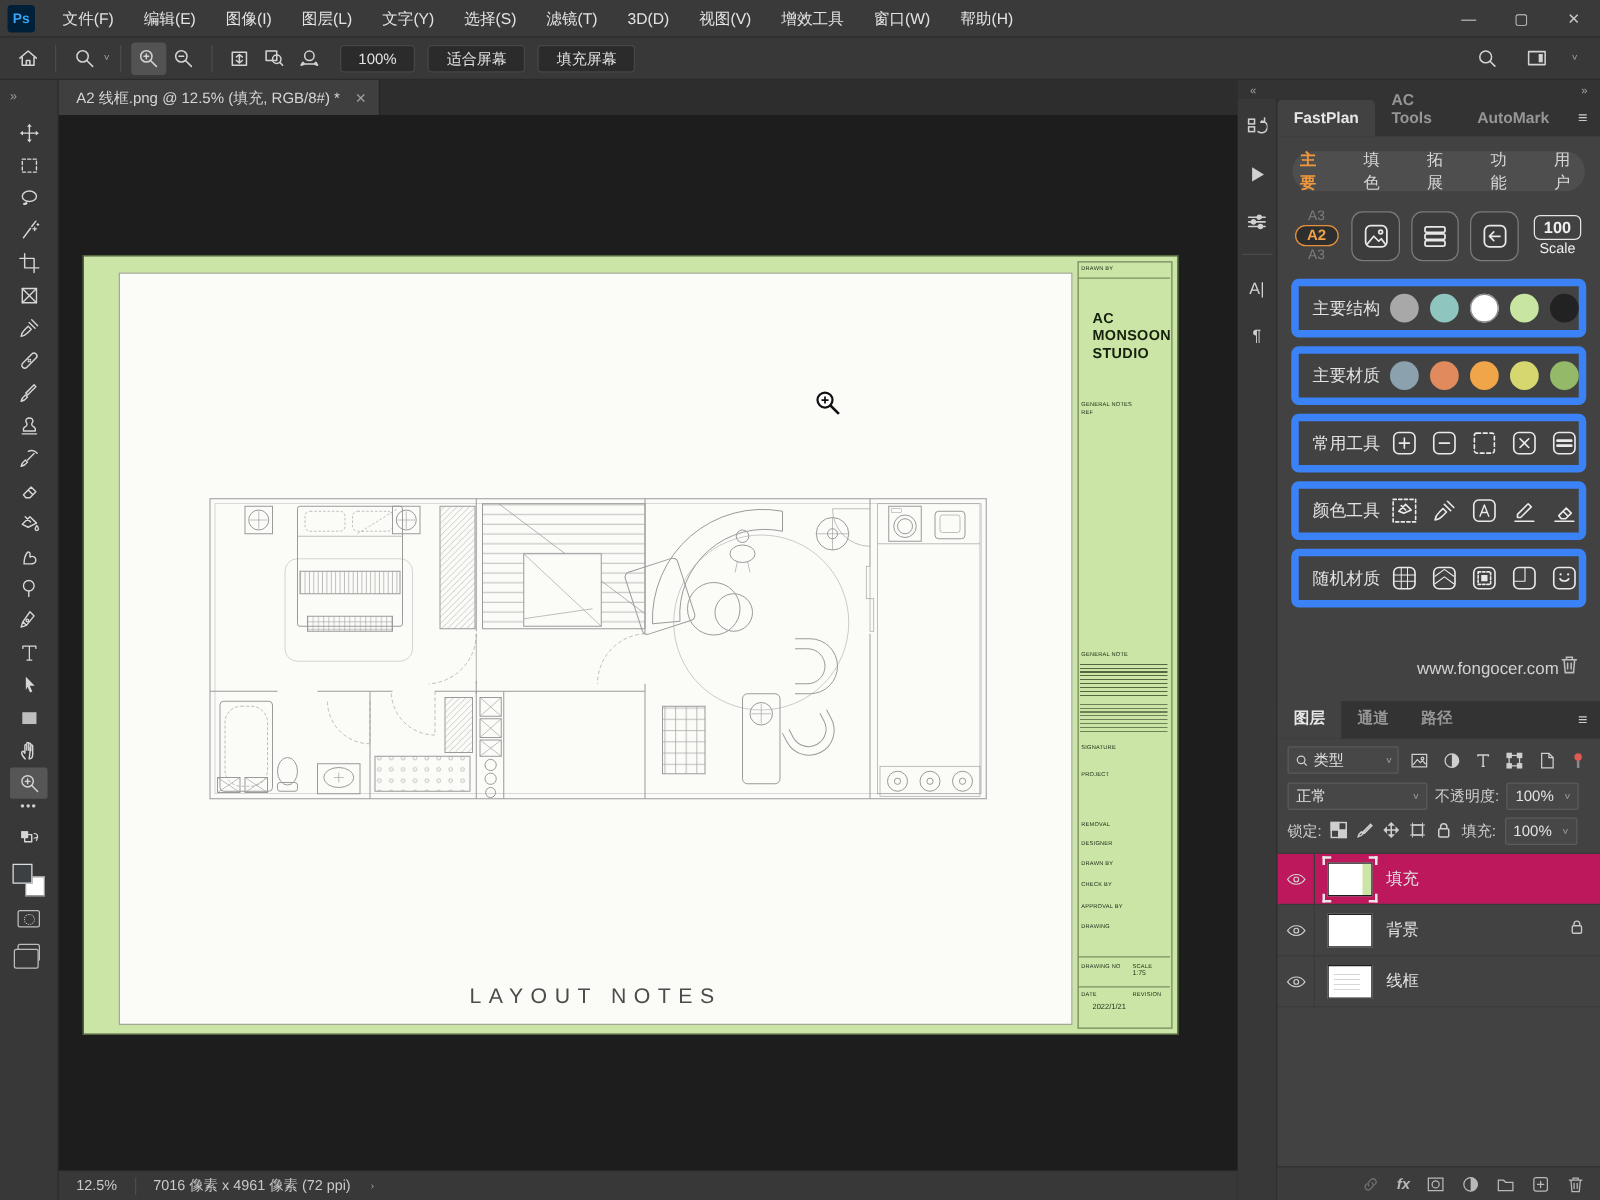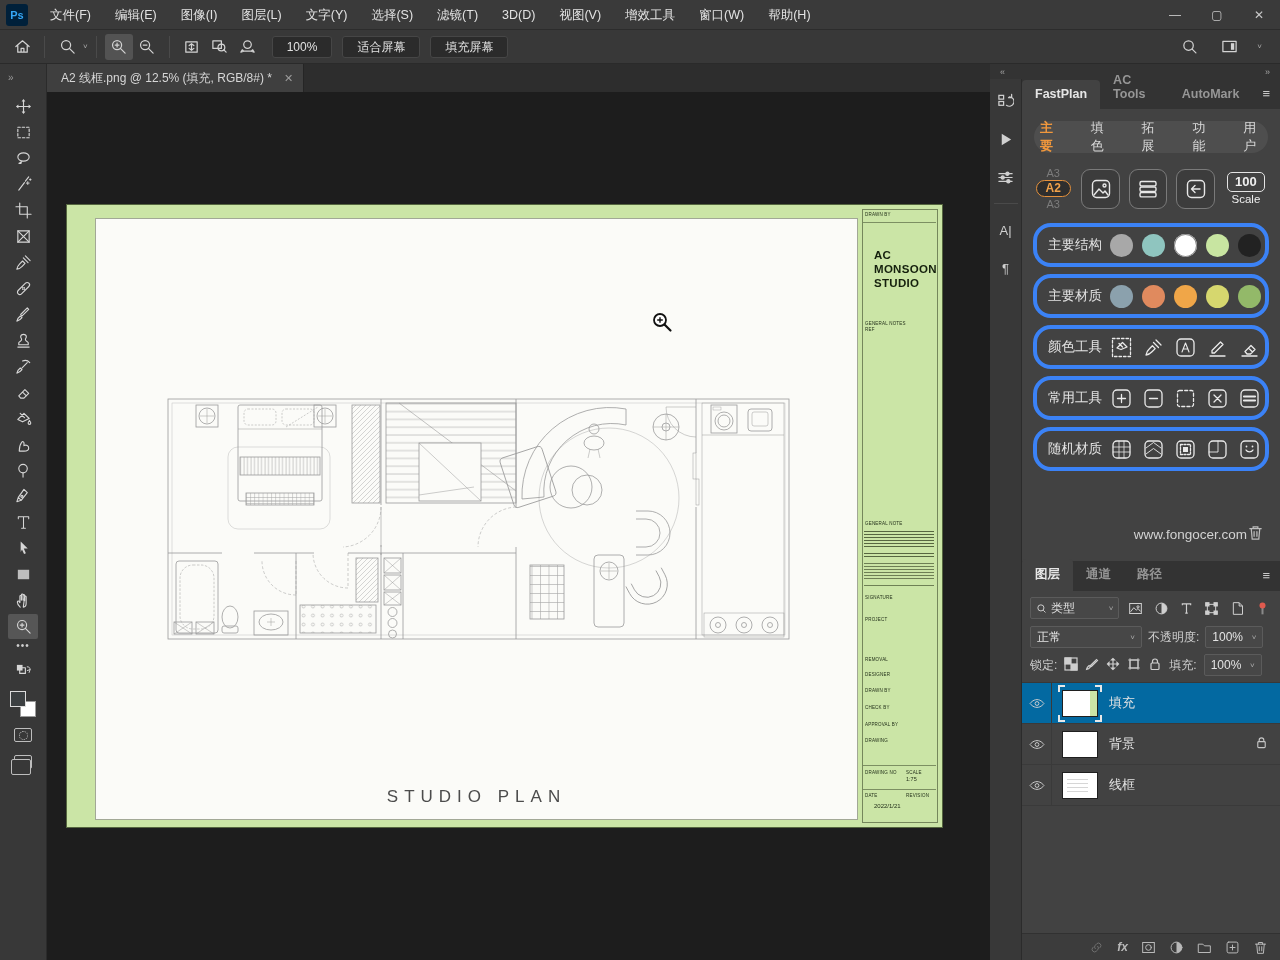--- a/index.html
+++ b/index.html
@@ -101,21 +101,21 @@
   .controlrow{display:flex;align-items:center;gap:9px;margin:10px 12px 6px;}
   .sizesel{display:flex;flex-direction:column;align-items:center;width:40px;font-size:11px;color:#7c7c7c;line-height:1.1;}
   .sizesel .cur{background:#2e2e2e;border:1px solid #e5913c;color:#f0a14a;font-weight:bold;
     border-radius:9px;padding:1px 9px;font-size:12px;margin:1px 0;}
   .tilebtn{width:40px;height:40px;border:1px solid #7a7a7a;border-radius:9px;background:#3c3c3c;
     display:flex;align-items:center;justify-content:center;}
   .tilebtn svg{width:22px;height:22px;stroke:#e8e8e8;fill:none;stroke-width:1.4;stroke-linecap:round;stroke-linejoin:round;}
   .scalebtn{width:46px;height:42px;display:flex;flex-direction:column;align-items:center;justify-content:center;color:#efefef;}
   .scalebtn .num{border:1.5px solid #e4e4e4;border-radius:5px;padding:0 7px;font-size:13px;font-weight:bold;line-height:1.4;}
   .scalebtn .lbl{font-size:11.5px;margin-top:1px;}
-  .grouprow{border:4px solid #3b82f6;border-radius:18px;margin:7px 11px 0;padding:6px 11px;
+  .grouprow{border:6px solid #3b82f6;border-radius:6px;margin:7px 11px 0;padding:6px 11px;
     display:flex;align-items:center;min-height:44px;}
   .grouprow .glabel{font-size:13.5px;color:#e2e2e2;width:62px;flex:none;}
   .gicons{display:flex;align-items:center;gap:9px;margin-left:auto;}
   .swatch{width:23px;height:23px;border-radius:50%;}
   .gi{width:23px;height:23px;display:flex;align-items:center;justify-content:center;}
   .gi svg{width:21px;height:21px;stroke:#eaeaea;fill:none;stroke-width:1.3;stroke-linecap:round;stroke-linejoin:round;}
   .website-row{margin-top:auto;display:flex;align-items:center;padding:12px 16px 16px;}
   .website{flex:1;text-align:right;font-size:13.5px;color:#d2d2d2;}
   .trash svg{width:17px;height:17px;stroke:#bdbdbd;fill:none;stroke-width:1.3;stroke-linecap:round;}
 
@@ -128,21 +128,21 @@
   .fic svg{width:15px;height:15px;stroke:#cfcfcf;fill:none;stroke-width:1.2;}
   .blendrow{display:flex;align-items:center;padding:2px 8px 4px;gap:6px;font-size:12px;color:#cfcfcf;}
   .dd{background:#474747;border:1px solid #5b5b5b;border-radius:2px;height:22px;display:flex;
     align-items:center;padding:0 6px;color:#e3e3e3;}
   .dd .c{margin-left:auto;font-size:8px;color:#aaa;padding-left:6px;}
   .lockrow{display:flex;align-items:center;padding:2px 8px 6px;gap:7px;font-size:12px;color:#cfcfcf;
     border-bottom:1px solid #383838;}
   .lic svg{width:14px;height:14px;stroke:#cfcfcf;fill:none;stroke-width:1.2;}
   .layerlist{flex:1;overflow:hidden;}
   .lrow{height:41px;display:flex;align-items:center;border-bottom:1px solid #3a3a3a;position:relative;}
-  .lrow.sel{background:#0369a1;align-items:center;}
+  .lrow.sel{background:#be185d;align-items:center;}
   .eyebox{width:30px;display:flex;align-items:center;justify-content:center;border-right:1px solid #3a3a3a;align-self:stretch;}
   .eyebox svg{width:16px;height:13px;stroke:#cfcfcf;fill:none;stroke-width:1.1;}
   .thumbwrap{position:relative;width:40px;height:31px;margin:0 9px 0 8px;display:flex;align-items:center;justify-content:center;}
   .thumb{width:36px;height:27px;background:#fff;border:1px solid #1f1f1f;position:relative;overflow:hidden;}
   .thumb .greenedge{position:absolute;right:0;top:0;bottom:0;width:7px;background:#cbe5a6;}
   .thumb .sketch{position:absolute;left:4px;top:6px;right:9px;height:14px;
     background:repeating-linear-gradient(#bbb 0 1px,transparent 1px 4px);opacity:.6;}
   .selcorner{position:absolute;width:7px;height:7px;border:2px solid #e8e8e8;}
   .sc-tl{left:-2px;top:-3px;border-right:none;border-bottom:none;}
   .sc-tr{right:-2px;top:-3px;border-left:none;border-bottom:none;}
@@ -519,21 +519,21 @@
                 <rect x="538" y="218" width="80" height="24" stroke-width=".5"></rect>
                 <circle cx="552" cy="230" r="8"></circle>
                   <circle cx="552" cy="230" r="2.5"></circle>
                 <circle cx="578" cy="230" r="8"></circle>
                   <circle cx="578" cy="230" r="2.5"></circle>
                 <circle cx="604" cy="230" r="8"></circle>
                   <circle cx="604" cy="230" r="2.5"></circle>
               </g>
             </svg>
 
-            <div class="plantitle">STUDIO PLAN</div>
+            <div class="plantitle">LAYOUT NOTES</div>
           </div>
 
           <div class="tstrip">
             <div class="frame"></div>
             <div class="tb en" style="left:7px;top:7px;">DRAWN BY</div>
             <div class="tbhr" style="top:17px;"></div>
             <div class="studio">AC MONSOON STUDIO</div>
             <div class="tb en" style="left:7px;top:116px;">GENERAL NOTES</div>
             <div class="tb en" style="left:7px;top:122px;">REF</div>
             <div class="tb en" style="left:7px;top:316px;">GENERAL NOTE</div>
@@ -558,20 +558,26 @@
           </div>
         </div>
 
         <svg class="cursor" viewBox="0 0 22 22">
           <circle cx="9" cy="9" r="6" fill="rgba(255,255,255,.8)" stroke="#111" stroke-width="1.8"></circle>
           <path d="M13.5 13.5l6 6" stroke="#111" stroke-width="2.2" stroke-linecap="round"></path>
           <path d="M9 6.2v5.6M6.2 9h5.6" stroke="#111" stroke-width="1.4"></path>
         </svg>
       </div>
 
+      <div class="statusbar">
+        <span>12.5%</span>
+        <span class="statussep"></span>
+        <span>7016 像素 x 4961 像素 (72 ppi)</span>
+        <span class="chev">›</span>
+      </div>
     </div>
 
     <div class="rightside">
       <div class="collapserow">
         <span>«</span>
         <span>»</span>
       </div>
       <div class="rightbody">
         <div class="dockicons">
           <div class="di">
@@ -663,20 +669,55 @@
               <div class="gicons">
                 <div class="swatch" style="background: rgb(139, 161, 173);"></div>
                 <div class="swatch" style="background: rgb(224, 138, 94);"></div>
                 <div class="swatch" style="background: rgb(240, 166, 72);"></div>
                 <div class="swatch" style="background: rgb(214, 215, 110);"></div>
                 <div class="swatch" style="background: rgb(147, 185, 105);"></div>
               </div>
             </div>
 
             <div class="grouprow">
+              <span class="glabel">常用工具</span>
+              <div class="gicons">
+                <div class="gi">
+                    <svg viewBox="0 0 21 21">
+                      <rect x="2" y="2" width="17" height="17" rx="4"></rect>
+                      <path d="M10.5 6.5v8M6.5 10.5h8"></path>
+                    </svg>
+                  </div>
+                <div class="gi">
+                    <svg viewBox="0 0 21 21">
+                      <rect x="2" y="2" width="17" height="17" rx="4"></rect>
+                      <path d="M6.5 10.5h8"></path>
+                    </svg>
+                  </div>
+                <div class="gi">
+                    <svg viewBox="0 0 21 21">
+                      <rect x="2.5" y="2.5" width="16" height="16" rx="2" stroke-dasharray="3 2.2"></rect>
+                    </svg>
+                  </div>
+                <div class="gi">
+                    <svg viewBox="0 0 21 21">
+                      <rect x="2" y="2" width="17" height="17" rx="4"></rect>
+                      <path d="M7 7l7 7M14 7l-7 7"></path>
+                    </svg>
+                  </div>
+                <div class="gi">
+                    <svg viewBox="0 0 21 21">
+                      <rect x="2" y="2" width="17" height="17" rx="4"></rect>
+                      <path d="M5 8.5h11M5 12.5h11" stroke-width="2.2"></path>
+                    </svg>
+                  </div>
+              </div>
+            </div>
+
+            <div class="grouprow">
               <span class="glabel">颜色工具</span>
               <div class="gicons">
                 <div class="gi">
                     <svg viewBox="0 0 21 21">
                       <rect x="1.5" y="1.5" width="18" height="18" stroke-dasharray="2.5 2"></rect>
                       <path d="M6 11l5.5-5.5 4.5 4.5-6 2.5zM8 6.5L11.5 10"></path>
                     </svg>
                   </div>
                 <div class="gi">
                     <svg viewBox="0 0 21 21">
@@ -692,55 +733,20 @@
                 <div class="gi">
                     <svg viewBox="0 0 21 21">
                       <path d="M5 13.5L13.5 5l2.5 2.5-8.5 8.5H5z"></path>
                       <path d="M3 19h15"></path>
                     </svg>
                   </div>
                 <div class="gi">
                     <svg viewBox="0 0 21 21">
                       <path d="M6 14.5l6-6 4 4-4.5 4.5H8zM9.5 11l4 4"></path>
                       <path d="M3 19h15"></path>
-                    </svg>
-                  </div>
-              </div>
-            </div>
-
-            <div class="grouprow">
-              <span class="glabel">常用工具</span>
-              <div class="gicons">
-                <div class="gi">
-                    <svg viewBox="0 0 21 21">
-                      <rect x="2" y="2" width="17" height="17" rx="4"></rect>
-                      <path d="M10.5 6.5v8M6.5 10.5h8"></path>
-                    </svg>
-                  </div>
-                <div class="gi">
-                    <svg viewBox="0 0 21 21">
-                      <rect x="2" y="2" width="17" height="17" rx="4"></rect>
-                      <path d="M6.5 10.5h8"></path>
-                    </svg>
-                  </div>
-                <div class="gi">
-                    <svg viewBox="0 0 21 21">
-                      <rect x="2.5" y="2.5" width="16" height="16" rx="2" stroke-dasharray="3 2.2"></rect>
-                    </svg>
-                  </div>
-                <div class="gi">
-                    <svg viewBox="0 0 21 21">
-                      <rect x="2" y="2" width="17" height="17" rx="4"></rect>
-                      <path d="M7 7l7 7M14 7l-7 7"></path>
-                    </svg>
-                  </div>
-                <div class="gi">
-                    <svg viewBox="0 0 21 21">
-                      <rect x="2" y="2" width="17" height="17" rx="4"></rect>
-                      <path d="M5 8.5h11M5 12.5h11" stroke-width="2.2"></path>
                     </svg>
                   </div>
               </div>
             </div>
 
             <div class="grouprow">
               <span class="glabel">随机材质</span>
               <div class="gicons">
                 <div class="gi">
                     <svg viewBox="0 0 21 21">

